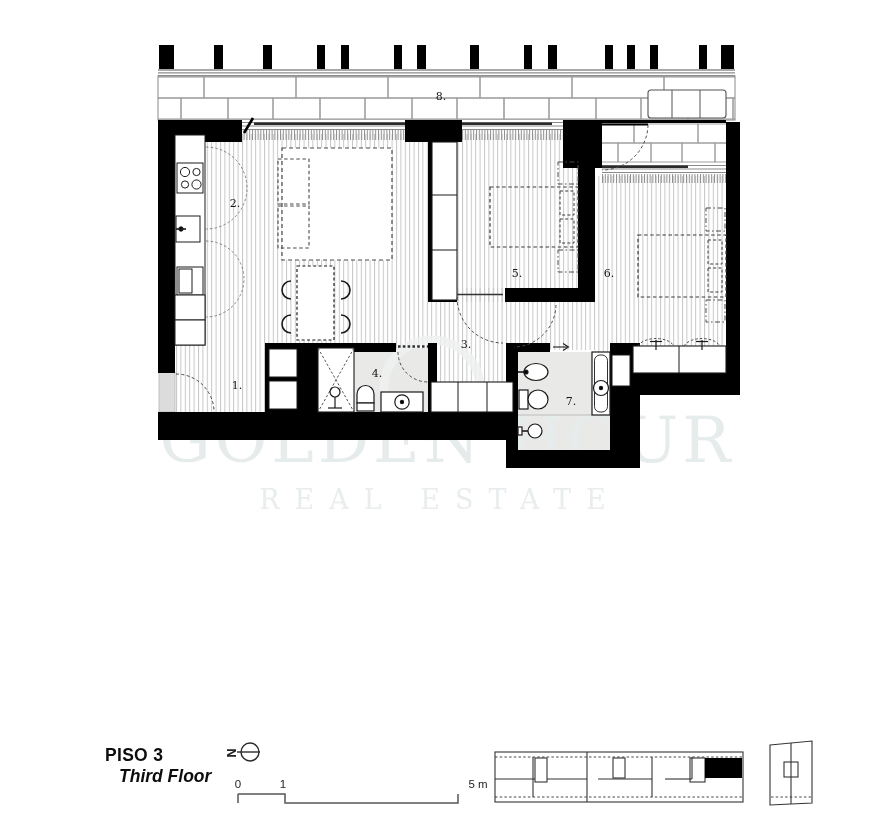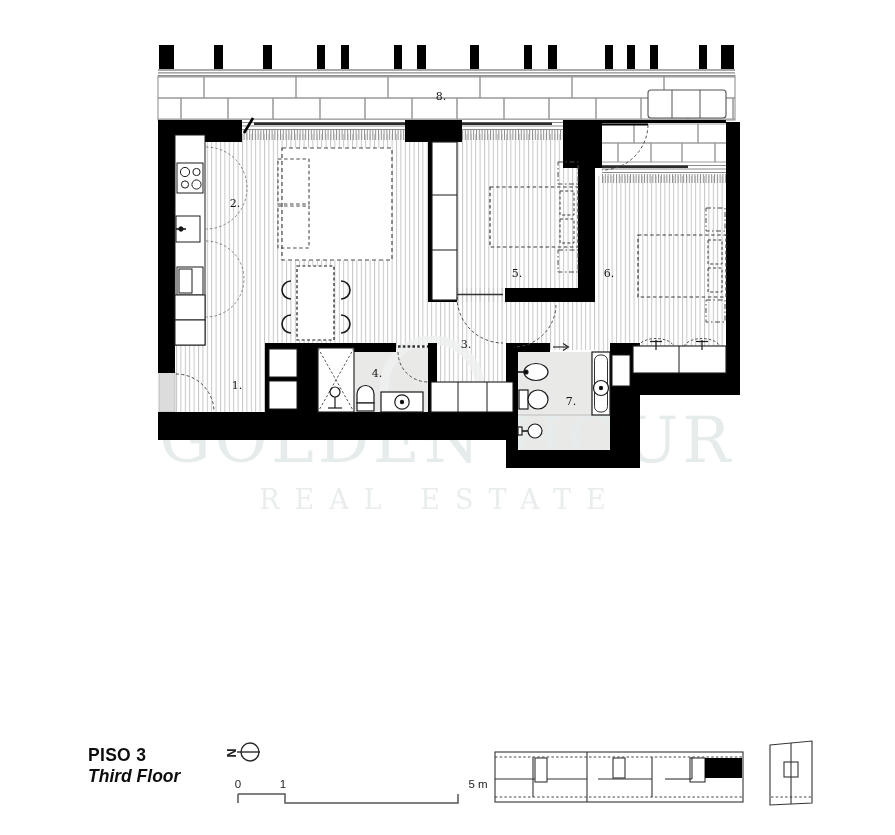--- a/index.html
+++ b/index.html
@@ -1,21 +1,21 @@
 <!DOCTYPE html>
 <html><head>
 <meta charset="utf-8">
 <style>
   html,body{margin:0;padding:0;background:#fff;}
   .stage{position:relative;width:895px;height:835px;background:#fff;overflow:hidden;font-family:"Liberation Sans",sans-serif;}
   .stage svg{position:absolute;left:0;top:0;}
   .room-label{position:absolute;transform:translate(-50%,-50%);font-family:"DejaVu Serif",serif;font-size:11px;color:#161616;}
-  .title-block{position:absolute;left:88px;top:745px;line-height:1.2;color:#0d0d0d;}
+  .title-block{position:absolute;left:105px;top:745px;line-height:1.2;color:#0d0d0d;}
   .title-pt{font-weight:bold;font-size:17.5px;letter-spacing:.3px;}
-  .title-en{font-weight:bold;font-style:italic;font-size:17.5px;}
+  .title-en{font-weight:bold;font-style:italic;font-size:17.5px;margin-left:14px;}
   .north-n{position:absolute;left:227px;top:746px;font-size:12.5px;font-weight:bold;color:#222;transform:rotate(-90deg);}
   .scale-num{position:absolute;font-size:11.5px;color:#1d1d1d;transform:translate(-50%,0);}
 </style>
 </head>
 <body>
 
 <div class="stage">
 <svg width="895" height="835" viewBox="0 0 895 835">
   <defs>
     <pattern id="pBrick" x="158" y="76" width="92" height="44" patternUnits="userSpaceOnUse">

